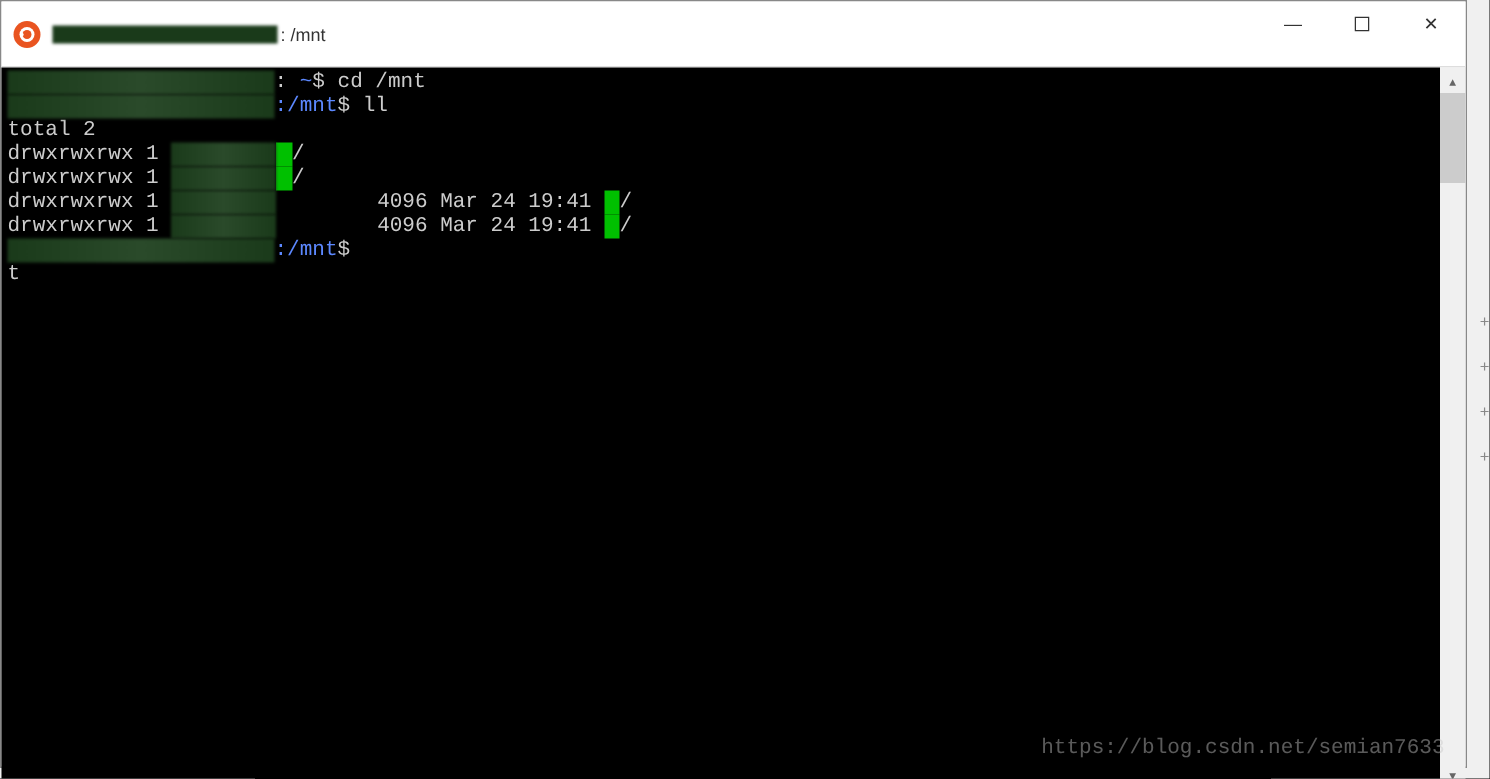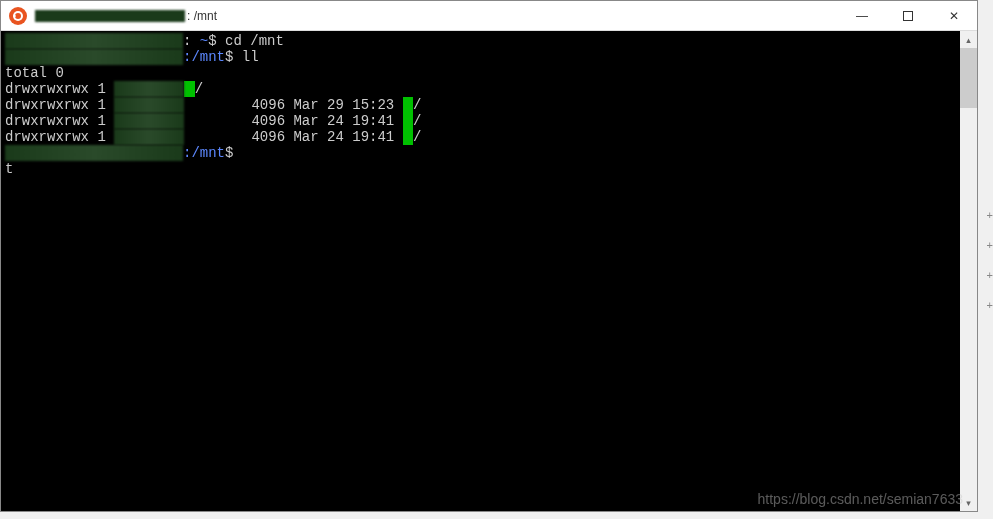--- a/index.html
+++ b/index.html
@@ -16,21 +16,21 @@
       overflow: hidden;
     }
     .window {
       width: 978px;
       height: 512px;
       background: #fff;
       border: 1px solid #888;
       position: relative;
     }
     .titlebar {
-      height: 30px;
+      height: 44px;
       background: #fff;
       display: flex;
       align-items: center;
       border-bottom: 1px solid #ddd;
     }
     .titlebar-icon {
       width: 18px;
       height: 18px;
       margin-left: 8px;
       background: #e95420;
@@ -127,21 +127,21 @@
     }
     .redacted-block.sm {
       width: 70px;
     }
     .watermark {
       position: absolute;
       bottom: 12px;
       right: 30px;
       color: rgba(200,200,200,0.45);
       font-size: 14px;
-      font-family: Liberation Sans, sans-serif;
+      font-family: Liberation Mono, monospace;
       z-index: 10;
     }
     .plus-marks {
       position: absolute;
       right: 0;
       top: 200px;
       font-size: 11px;
       color: #888;
       line-height: 30px;
     }
@@ -173,23 +173,23 @@
   </div>
 
   <div class="terminal-area">
     <div class="terminal">
       <div class="line prompt-line">
         <span class="redacted-block"></span><span class="white-fg">: </span><span class="blue-fg">~</span><span class="white-fg">$ </span><span class="white-fg">cd /mnt</span>
       </div>
       <div class="line prompt-line">
         <span class="redacted-block"></span><span class="blue-fg">:/mnt</span><span class="white-fg">$ </span><span class="white-fg">ll</span>
       </div>
-      <div class="line">total 0</div>
+      <div class="line">total 2</div>
       <div class="line prompt-line"><span>drwxrwxrwx 1 </span><span class="redacted-block sm"></span><span class="green-bg-blue-fg">&nbsp;</span><span>/</span></div>
-      <div class="line prompt-line"><span>drwxrwxrwx 1 </span><span class="redacted-block sm"></span><span>        4096 Mar 29 15:23 </span><span class="green-bg-blue-fg">&nbsp;</span><span>/</span></div>
+      <div class="line prompt-line"><span>drwxrwxrwx 1 </span><span class="redacted-block sm"></span><span class="green-bg-blue-fg">&nbsp;</span><span>/</span></div>
       <div class="line prompt-line"><span>drwxrwxrwx 1 </span><span class="redacted-block sm"></span><span>        4096 Mar 24 19:41 </span><span class="green-bg-blue-fg">&nbsp;</span><span>/</span></div>
       <div class="line prompt-line"><span>drwxrwxrwx 1 </span><span class="redacted-block sm"></span><span>        4096 Mar 24 19:41 </span><span class="green-bg-blue-fg">&nbsp;</span><span>/</span></div>
       <div class="line prompt-line">
         <span class="redacted-block"></span><span class="blue-fg">:/mnt</span><span class="white-fg">$ </span>
       </div>
       <div class="line"><span>t</span></div>
     </div>
     <div class="scrollbar">
       <div class="scroll-up">▴</div>
       <div class="scroll-thumb"></div>

